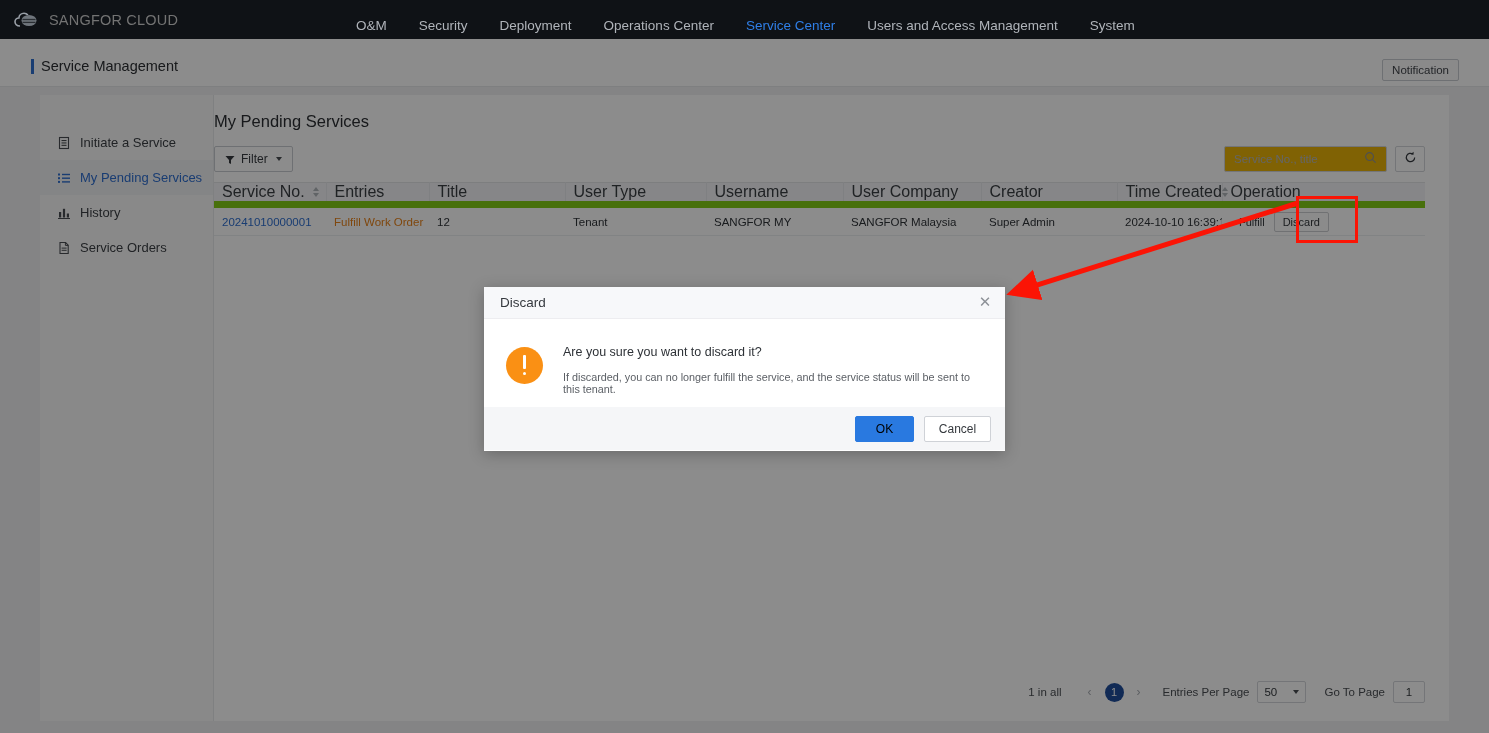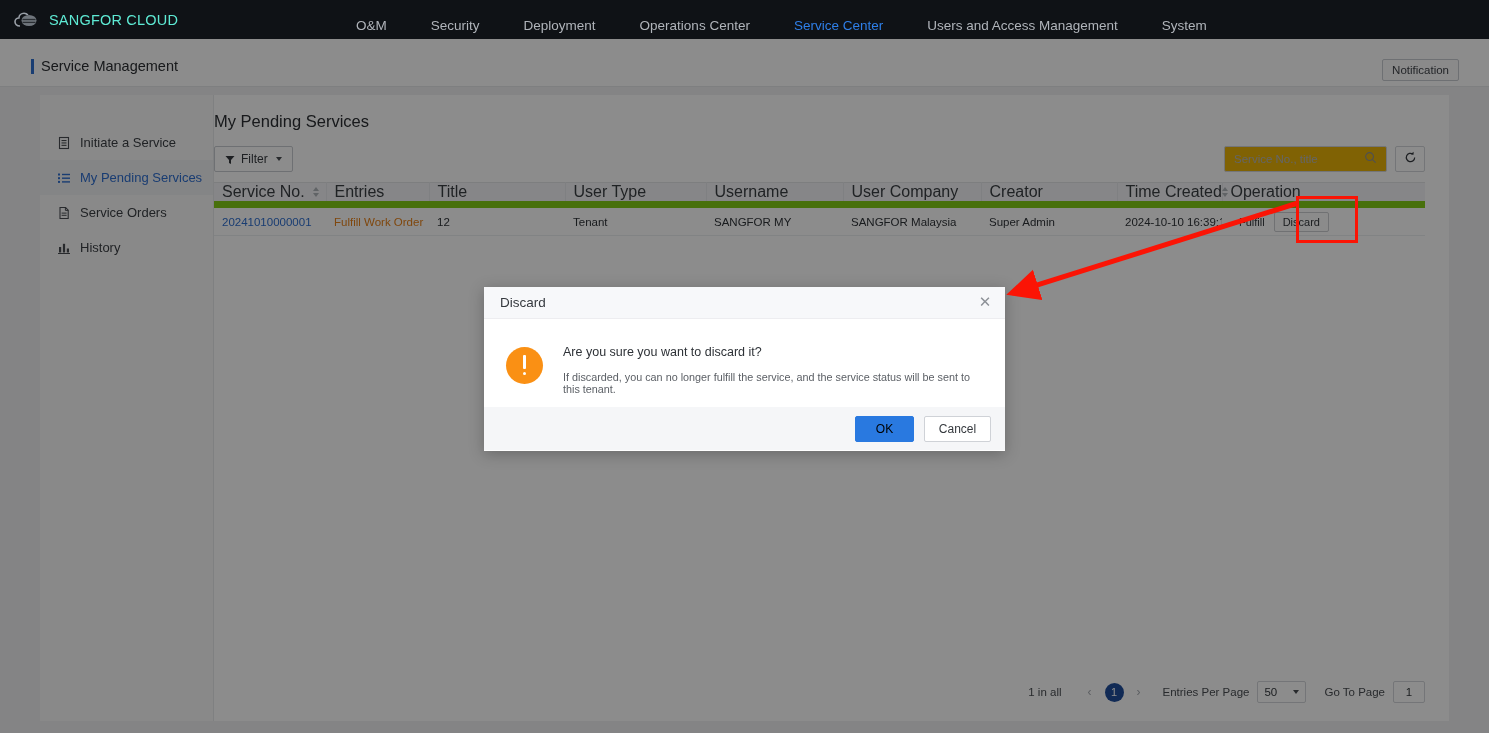--- a/index.html
+++ b/index.html
@@ -17,25 +17,25 @@
     width: 1489px; height: 39px;
     background: #0f1216;
     display: flex; align-items: center;
   }
   .brand {
     display: flex; align-items: center;
     margin-left: 14px; width: 300px;
   }
   .brand-logo { width: 26px; height: 20px; margin-right: 9px; }
   .brand-name {
-    color: #5eead4; font-size: 14.5px; letter-spacing: .2px;
+    color: #737373; font-size: 14.5px; letter-spacing: .2px;
     white-space: nowrap;
   }
   .nav-items {
-    display: flex; align-items: center; gap: 12px;
+    display: flex; align-items: center; gap: 0px;
     position: absolute; left: 340px; top: 0; height: 51px;
   }
   .nav-item {
     color: #b0b4ba; font-size: 13.5px; padding: 0 16px;
     line-height: 39px; white-space: nowrap; cursor: pointer;
   }
   .nav-item.active { color: #2f7fe8; }
   .nav-right {
     position: absolute; right: 14px; top: 0; height: 39px;
     display: flex; align-items: center;
@@ -356,38 +356,38 @@
             <rect x="5" y="6.5" width="8" height="1.4" fill="#2f6fd0"></rect>
             <rect x="1" y="9.9" width="2" height="2" fill="#2f6fd0"></rect>
             <rect x="5" y="10.2" width="8" height="1.4" fill="#2f6fd0"></rect>
           </svg>
         </span>
         <span>My Pending Services</span>
       </div>
       <div class="side-item">
         <span class="side-ico">
           <svg viewBox="0 0 14 14" width="14" height="14">
+            <rect x="2" y="6" width="2.2" height="5.5" fill="#4a4e53"></rect>
+            <rect x="5.9" y="2.8" width="2.2" height="8.7" fill="#4a4e53"></rect>
+            <rect x="9.8" y="7.5" width="2.2" height="4" fill="#4a4e53"></rect>
+            <rect x="1" y="12" width="12" height="1" fill="#4a4e53"></rect>
+          </svg>
+        </span>
+        <span>History</span>
+      </div>
+      <div class="side-item">
+        <span class="side-ico">
+          <svg viewBox="0 0 14 14" width="14" height="14">
             <path d="M3 1.5 H8.6 L11.2 4.2 V12.5 H3 Z" fill="none" stroke="#4a4e53" stroke-width="1.1"></path>
             <path d="M8.4 1.6 V4.4 H11.2" fill="none" stroke="#4a4e53" stroke-width="1"></path>
             <rect x="4.6" y="6.6" width="5" height="1" fill="#4a4e53"></rect>
             <rect x="4.6" y="8.8" width="5" height="1" fill="#4a4e53"></rect>
           </svg>
         </span>
         <span>Service Orders</span>
-      </div>
-      <div class="side-item">
-        <span class="side-ico">
-          <svg viewBox="0 0 14 14" width="14" height="14">
-            <rect x="2" y="6" width="2.2" height="5.5" fill="#4a4e53"></rect>
-            <rect x="5.9" y="2.8" width="2.2" height="8.7" fill="#4a4e53"></rect>
-            <rect x="9.8" y="7.5" width="2.2" height="4" fill="#4a4e53"></rect>
-            <rect x="1" y="12" width="12" height="1" fill="#4a4e53"></rect>
-          </svg>
-        </span>
-        <span>History</span>
       </div>
     </div>
 
     <div class="main">
       <div class="main-title">My Pending Services</div>
 
       <div class="toolbar">
         <div class="filter-btn">
           <span class="funnel">
             <svg viewBox="0 0 10 10" width="10" height="10">

